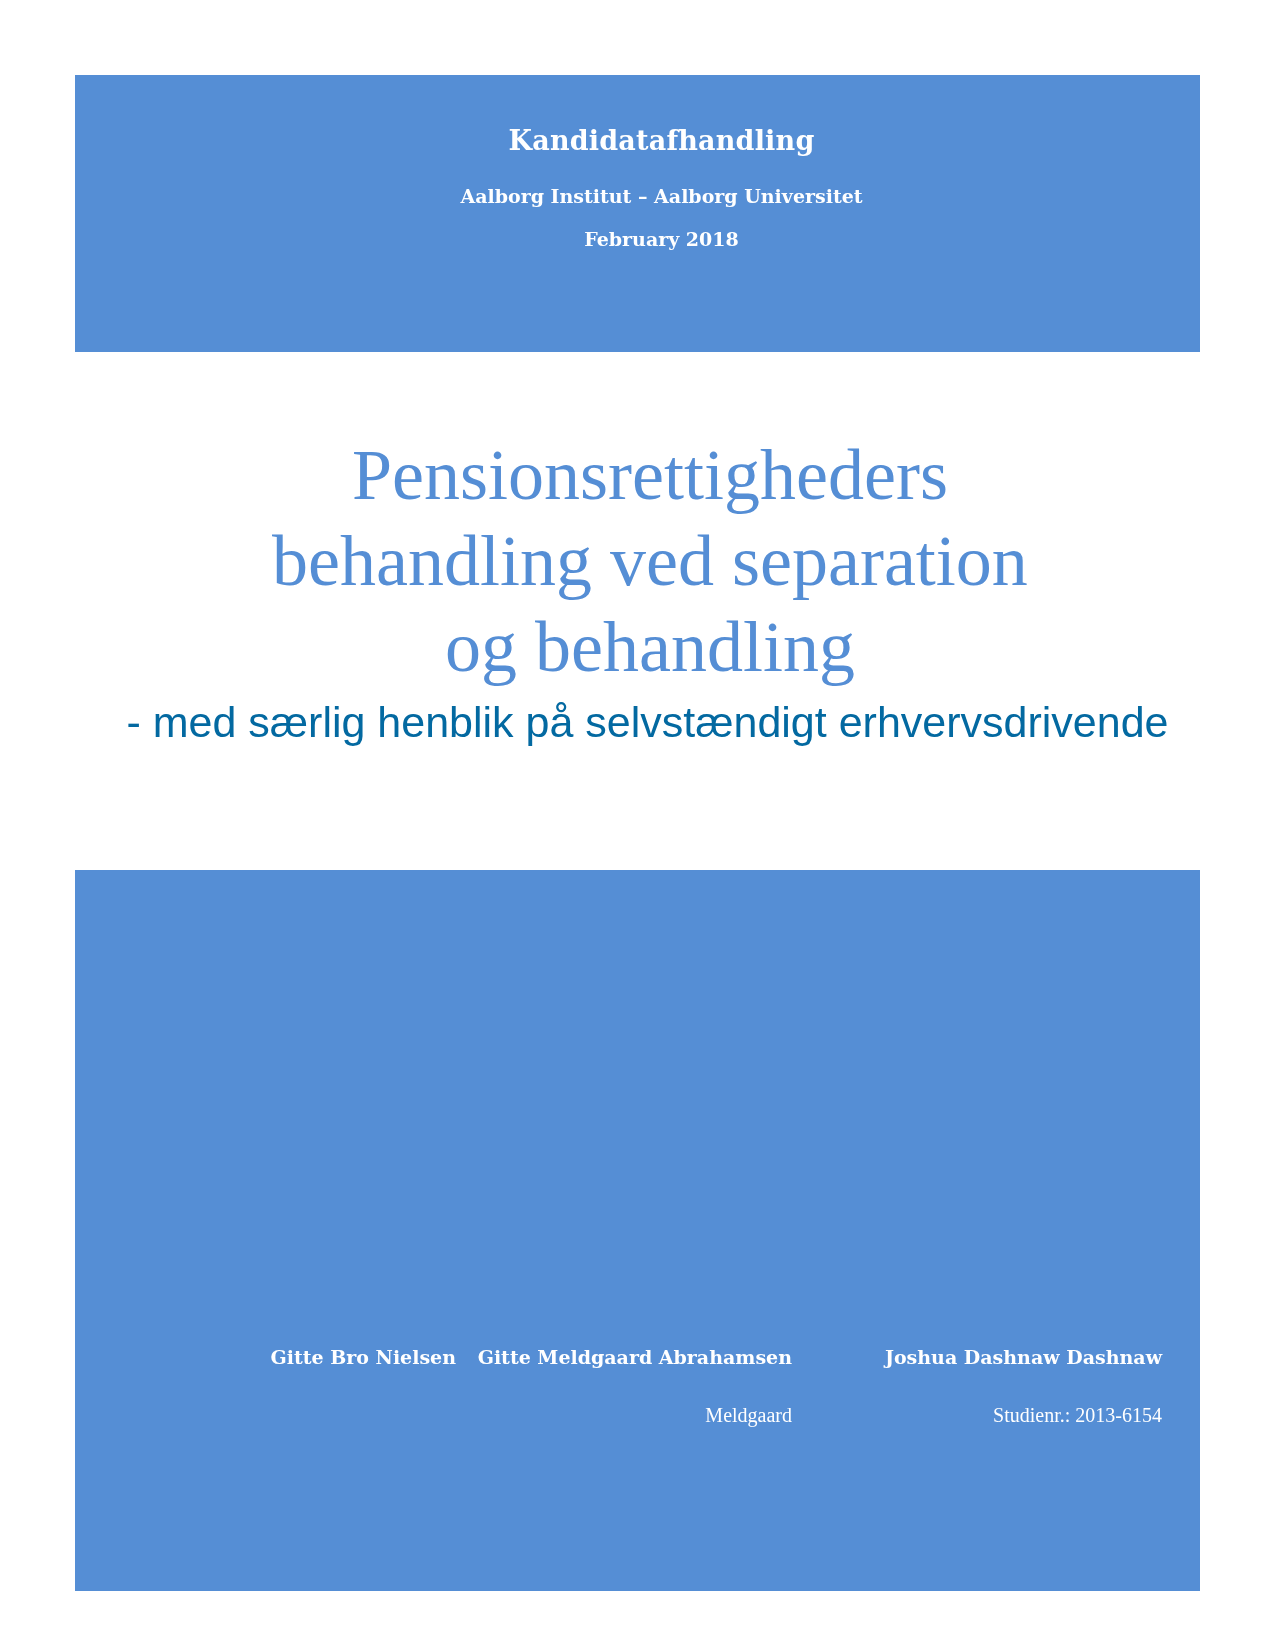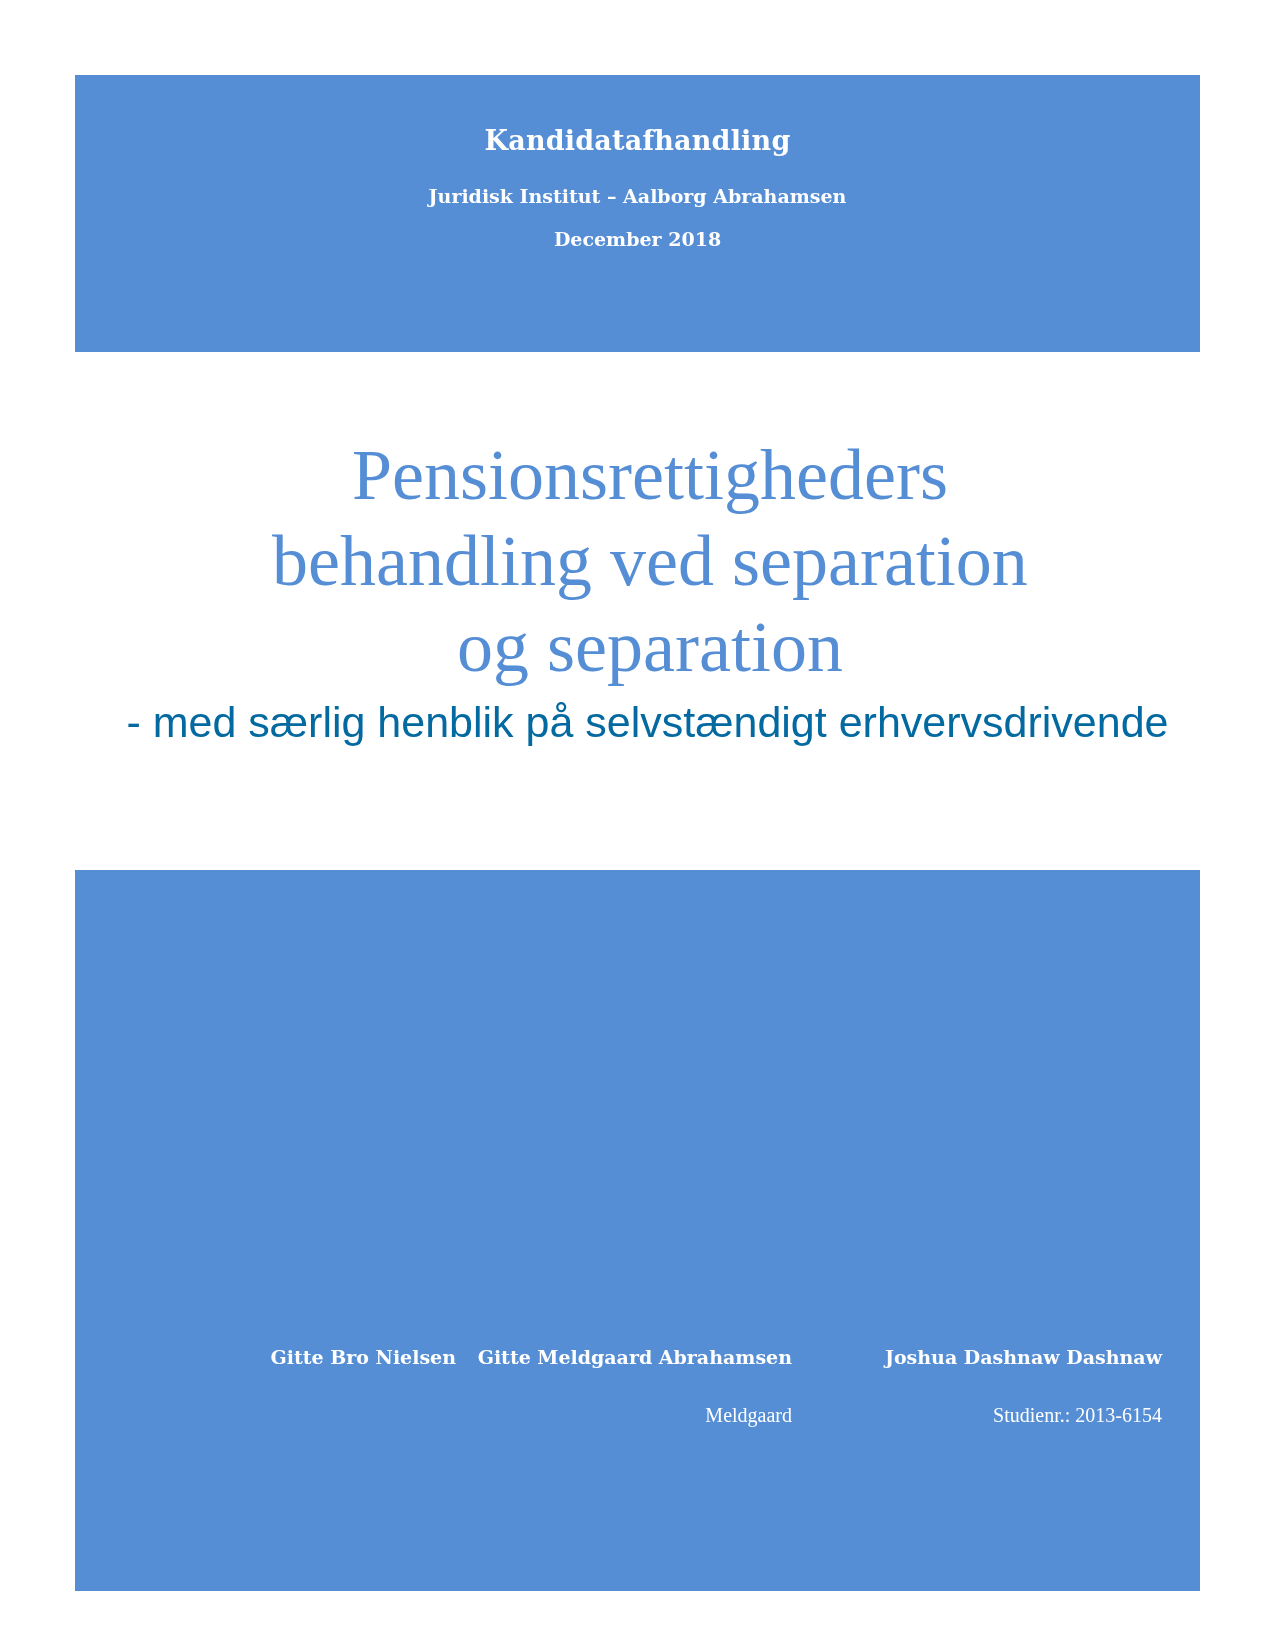--- a/index.html
+++ b/index.html
@@ -29,20 +29,21 @@
       height: 721px;
     }
     .center-line {
       position: absolute;
       left: 0;
       width: 100%;
       text-align: center;
       white-space: nowrap;
       color: #ffffff;
       font-weight: bold;
+      padding-left: 24px;
     }
     .doc-type {
       top: 50px;
       font-size: 27px;
       letter-spacing: 0.2px;
     }
     .institution {
       top: 110px;
       font-size: 19px;
     }
@@ -102,28 +103,28 @@
     }
     .person-1 { left: calc(276px - 75px - 180px); }
     .person-2 { left: calc(612px - 75px - 180px); }
     .person-3 { left: calc(982px - 75px - 180px); }
   </style>
 </head>
 <body>
 
 <div class="band band-top">
   <div class="center-line doc-type">Kandidatafhandling</div>
-  <div class="center-line institution">Juridisk Institut – Aalborg Abrahamsen</div>
-  <div class="center-line date">December 2018</div>
+  <div class="center-line institution">Aalborg Institut – Aalborg Universitet</div>
+  <div class="center-line date">February 2018</div>
 </div>
 
 <div class="title-block">
   <span class="title-line">Pensionsrettigheders</span>
   <span class="title-line">behandling ved separation</span>
-  <span class="title-line">og separation</span>
+  <span class="title-line">og behandling</span>
 </div>
 
 <div class="subtitle">- med særlig henblik på selvstændigt erhvervsdrivende</div>
 
 <div class="band band-bottom">
   <div class="person person-1">
     <span class="name">Gitte Bro Nielsen</span>
   </div>
   <div class="person person-2">
     <span class="name">Gitte Meldgaard Abrahamsen</span>

